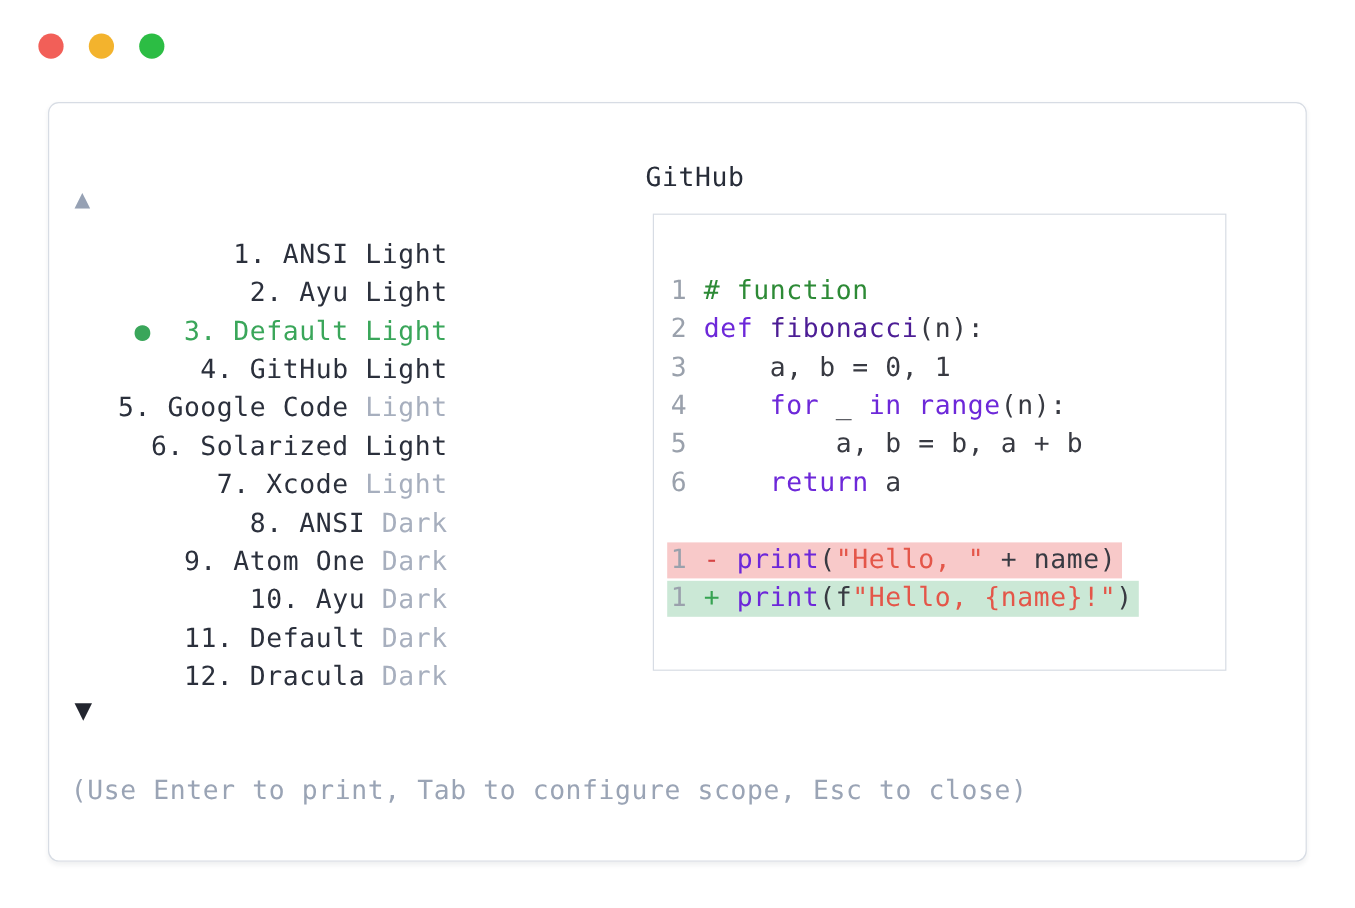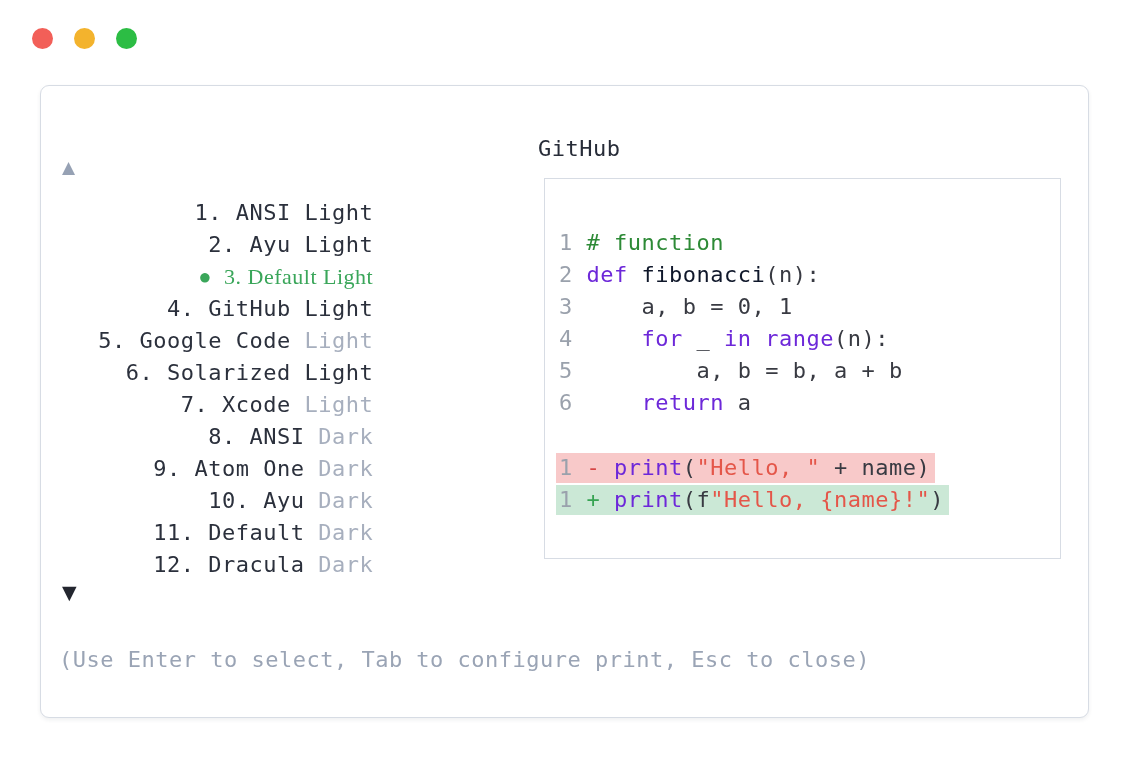--- a/index.html
+++ b/index.html
@@ -29,51 +29,51 @@
     position: absolute; left: 21px; top: 67px; height: 28px; line-height: 28px;
     font-size: 17px; color: #96a1b4;
     font-family: "DejaVu Sans", sans-serif;
   }
   .theme-list {
     position: absolute; left: 16px; top: 111px; list-style: none;
     font-size: 22px; line-height: 32px; color: #2b303c; white-space: pre; text-align: right;
   }
   .theme-item { height: 32px; }
   .theme-item .variant.muted { color: #a7afbe; }
-  .theme-item.selected { color: #3aa65a; font-family: Liberation Serif, serif; }
+  .theme-item.selected { color: #3aa65a; }
   .arrow-down {
     position: absolute; left: 21px; top: 492px; height: 28px; line-height: 28px;
     font-size: 19px; color: #23262f;
     font-family: "DejaVu Sans", sans-serif;
   }
   .help {
     position: absolute; left: 18px; top: 558px;
     font-size: 22px; line-height: 32px; color: #9aa4b5; white-space: pre;
   }
 
   .preview-title {
     position: absolute; left: 497px; top: 47px;
     font-size: 22px; line-height: 32px; color: #272c38;
   }
   .preview-box {
-    position: absolute; left: 503px; top: 92px; width: 517px; height: 381px;
+    position: absolute; left: 503px; top: 92px; width: 478px; height: 381px;
     border: 1.5px solid #d7dce4; background: #ffffff;
   }
   .code {
     padding: 48px 0 0 14px;
     font-size: 22px; line-height: 32px; white-space: pre;
     color: #383a42;
     font-family: "DejaVu Sans Mono", "Liberation Mono", monospace;
   }
   .code-line { height: 32px; line-height: 32px; }
   .tok-num     { color: #9aa1ac; }
   .tok-plain   { color: #383a42; }
   .tok-comment { color: #2d8a36; }
   .tok-kw      { color: #6d28d9; }
-  .tok-fn      { color: #0f172a; }
+  .tok-fn      { color: #4c1d95; }
   .tok-str     { color: #e45649; }
   .tok-sign-removed { color: #d64545; }
   .tok-sign-added   { color: #36a352; }
   .hl {
     display: inline-block; height: 30px; line-height: 30px;
     vertical-align: middle;
     padding: 0 5px 0 3px; margin-left: -3px;
   }
   .hl.removed { background: #f8c9c9; }
   .hl.added   { background: #cbe8d6; }
@@ -84,19 +84,19 @@
 <div class="lights">
   <span class="light" style="background: rgb(242, 95, 88);"></span>
   <span class="light" style="background: rgb(243, 179, 45);"></span>
   <span class="light" style="background: rgb(44, 189, 68);"></span>
 </div>
 
 <div class="panel">
   <div class="arrow-up">▲</div>
   <ul class="theme-list"><li class="theme-item"><span class="marker">  </span><span class="num"> 1. </span><span class="name">ANSI</span><span class="variant"> Light</span></li><li class="theme-item"><span class="marker">  </span><span class="num"> 2. </span><span class="name">Ayu</span><span class="variant"> Light</span></li><li class="theme-item selected"><span class="marker">● </span><span class="num"> 3. </span><span class="name">Default</span><span class="variant"> Light</span></li><li class="theme-item"><span class="marker">  </span><span class="num"> 4. </span><span class="name">GitHub</span><span class="variant"> Light</span></li><li class="theme-item"><span class="marker">  </span><span class="num"> 5. </span><span class="name">Google Code</span><span class="variant muted"> Light</span></li><li class="theme-item"><span class="marker">  </span><span class="num"> 6. </span><span class="name">Solarized</span><span class="variant"> Light</span></li><li class="theme-item"><span class="marker">  </span><span class="num"> 7. </span><span class="name">Xcode</span><span class="variant muted"> Light</span></li><li class="theme-item"><span class="marker">  </span><span class="num"> 8. </span><span class="name">ANSI</span><span class="variant muted"> Dark</span></li><li class="theme-item"><span class="marker">  </span><span class="num"> 9. </span><span class="name">Atom One</span><span class="variant muted"> Dark</span></li><li class="theme-item"><span class="marker">  </span><span class="num">10. </span><span class="name">Ayu</span><span class="variant muted"> Dark</span></li><li class="theme-item"><span class="marker">  </span><span class="num">11. </span><span class="name">Default</span><span class="variant muted"> Dark</span></li><li class="theme-item"><span class="marker">  </span><span class="num">12. </span><span class="name">Dracula</span><span class="variant muted"> Dark</span></li></ul>
   <div class="arrow-down">▼</div>
-  <div class="help">(Use Enter to select, Tab to configure print, Esc to close)</div>
+  <div class="help">(Use Enter to print, Tab to configure scope, Esc to close)</div>
 
   <div class="preview-title">GitHub</div>
   <div class="preview-box">
     <pre class="code"><div class="code-line"><span class="tok-num">1 </span><span class="tok-comment"># function</span></div><div class="code-line"><span class="tok-num">2 </span><span class="tok-kw">def</span><span class="tok-plain"> </span><span class="tok-fn">fibonacci</span><span class="tok-plain">(n):</span></div><div class="code-line"><span class="tok-num">3 </span><span class="tok-plain">    a, b = 0, 1</span></div><div class="code-line"><span class="tok-num">4 </span><span class="tok-plain">    </span><span class="tok-kw">for</span><span class="tok-plain"> _ </span><span class="tok-kw">in</span><span class="tok-plain"> </span><span class="tok-kw">range</span><span class="tok-plain">(n):</span></div><div class="code-line"><span class="tok-num">5 </span><span class="tok-plain">        a, b = b, a + b</span></div><div class="code-line"><span class="tok-num">6 </span><span class="tok-plain">    </span><span class="tok-kw">return</span><span class="tok-plain"> a</span></div><div class="code-line"> </div><div class="code-line"><span class="hl removed"><span class="tok-num">1 </span><span class="tok-sign-removed">- </span><span class="tok-kw">print</span><span class="tok-plain">(</span><span class="tok-str">"Hello, "</span><span class="tok-plain"> + name)</span></span></div><div class="code-line"><span class="hl added"><span class="tok-num">1 </span><span class="tok-sign-added">+ </span><span class="tok-kw">print</span><span class="tok-plain">(f</span><span class="tok-str">"Hello, {name}!"</span><span class="tok-plain">)</span></span></div></pre>
   </div>
 </div>
 
 </body></html>

